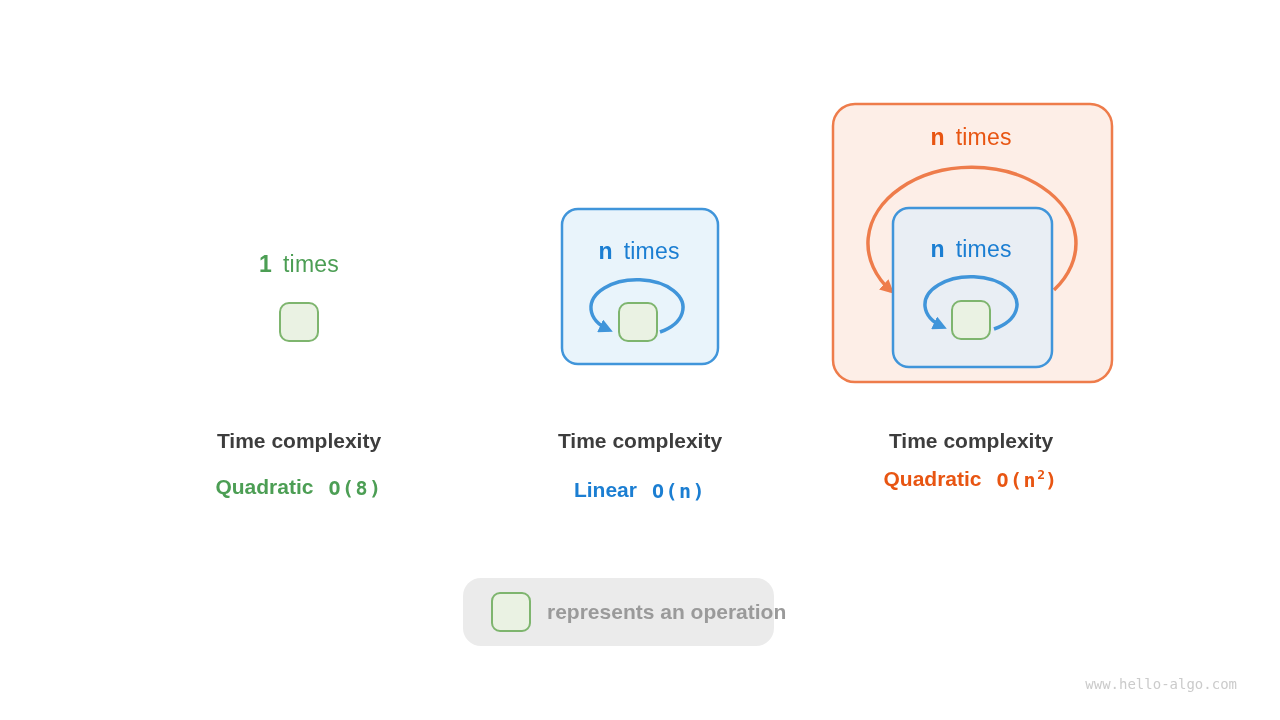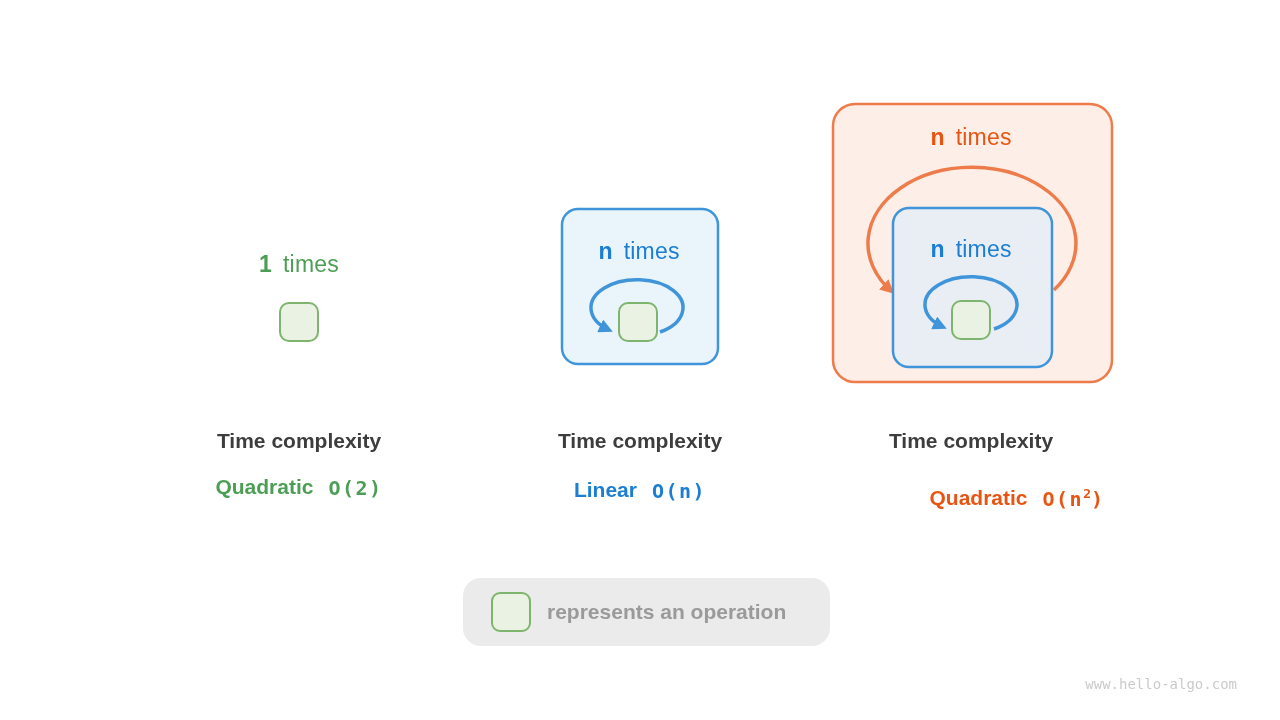--- a/index.html
+++ b/index.html
@@ -74,21 +74,21 @@
   .cx-row .bigo sup {
     font-size: 13px;
     letter-spacing: 0;
   }
 
   
   .legend {
     position: absolute;
     left: 463px;
     top: 578px;
-    width: 367px;
+    width: 311px;
     height: 68px;
     background: var(--legend_bg);
     border-radius: 18px;
     display: flex;
     align-items: center;
     padding-left: 28px;
     box-sizing: border-box;
     gap: 16px;
   }
   .legend .mini-box {
@@ -158,28 +158,28 @@
 
   <div class="loop-label blue-text" style="left:971px; top:249px;">
     <span class="cnt">n</span><span class="word">times</span>
   </div>
 
   <div class="row-title" style="left:299px; top:441px;">Time complexity</div>
   <div class="row-title" style="left:640px; top:441px;">Time complexity</div>
   <div class="row-title" style="left:971px; top:441px;">Time complexity</div>
 
   <div class="cx-row green-text" style="left:299px; top:487px;">
-    <span>Quadratic</span><span class="bigo"><span>O(2)</span><sup></sup><span></span></span>
+    <span>Quadratic</span><span class="bigo"><span>O(8)</span><sup></sup><span></span></span>
   </div>
 
   <div class="cx-row blue-text" style="left:640px; top:490px;">
     <span>Linear</span><span class="bigo"><span>O(n)</span><sup></sup><span></span></span>
   </div>
 
-  <div class="cx-row orange-text" style="left:971px; top:498px;margin-left:46px;">
+  <div class="cx-row orange-text" style="left:971px; top:479px;">
     <span>Quadratic</span><span class="bigo"><span>O(n</span><sup>2</sup><span>)</span></span>
   </div>
 
   <div class="legend">
     <span class="mini-box"></span>
     <span class="legend-text">represents an operation</span>
   </div>
 
   <div class="watermark">www.hello-algo.com</div>
 

